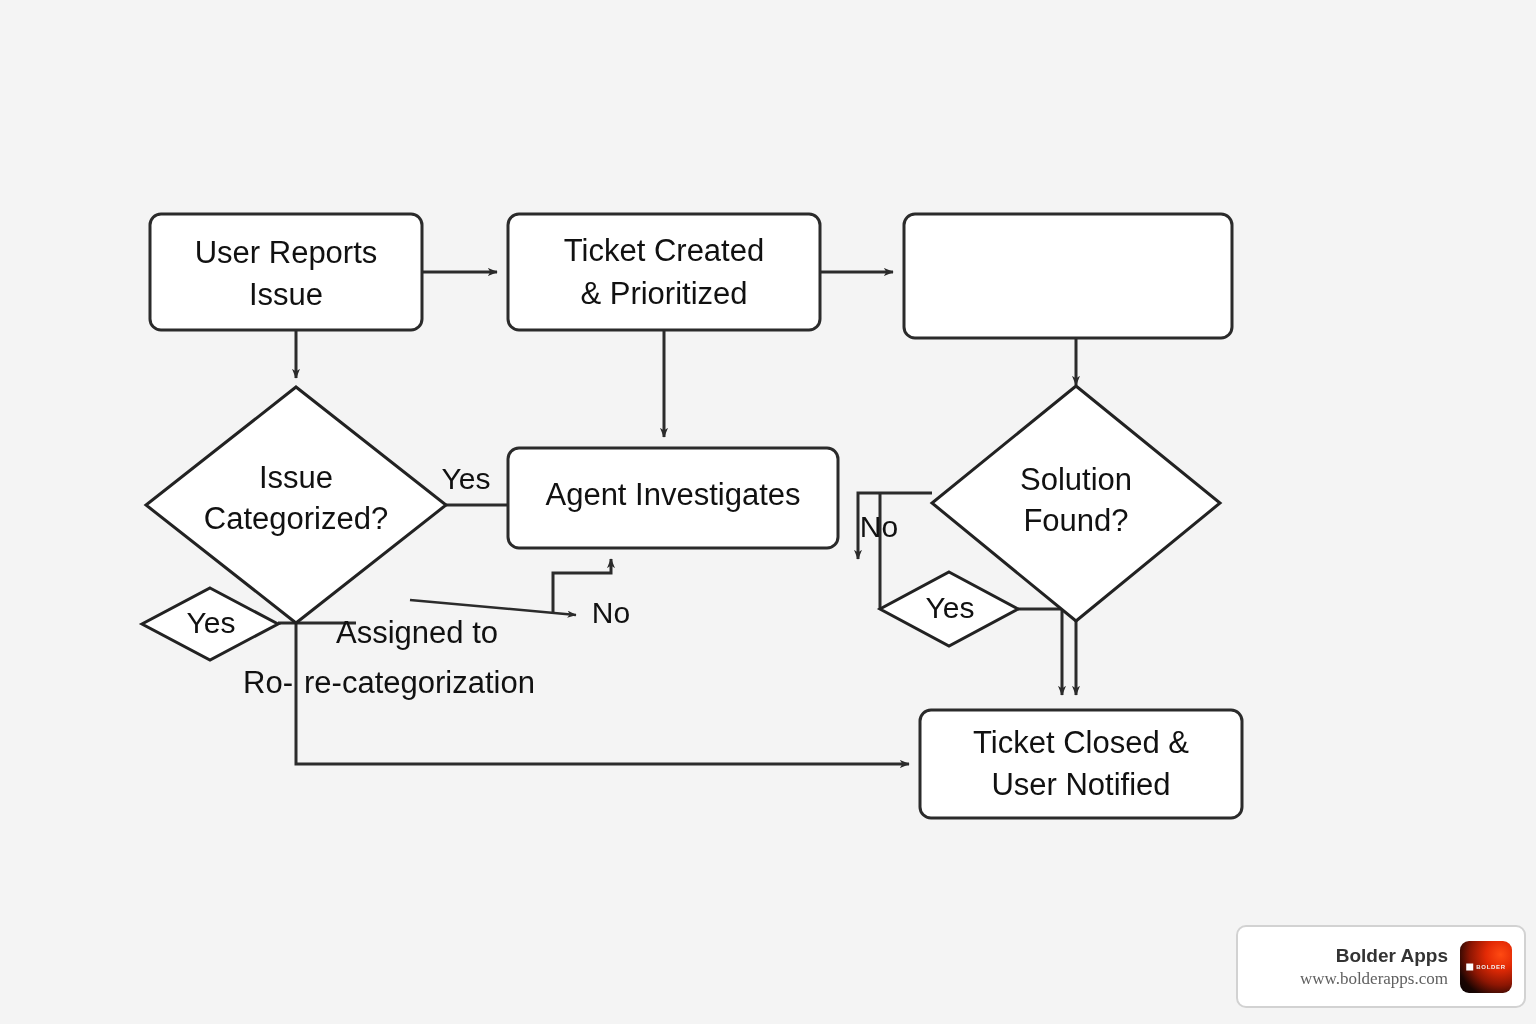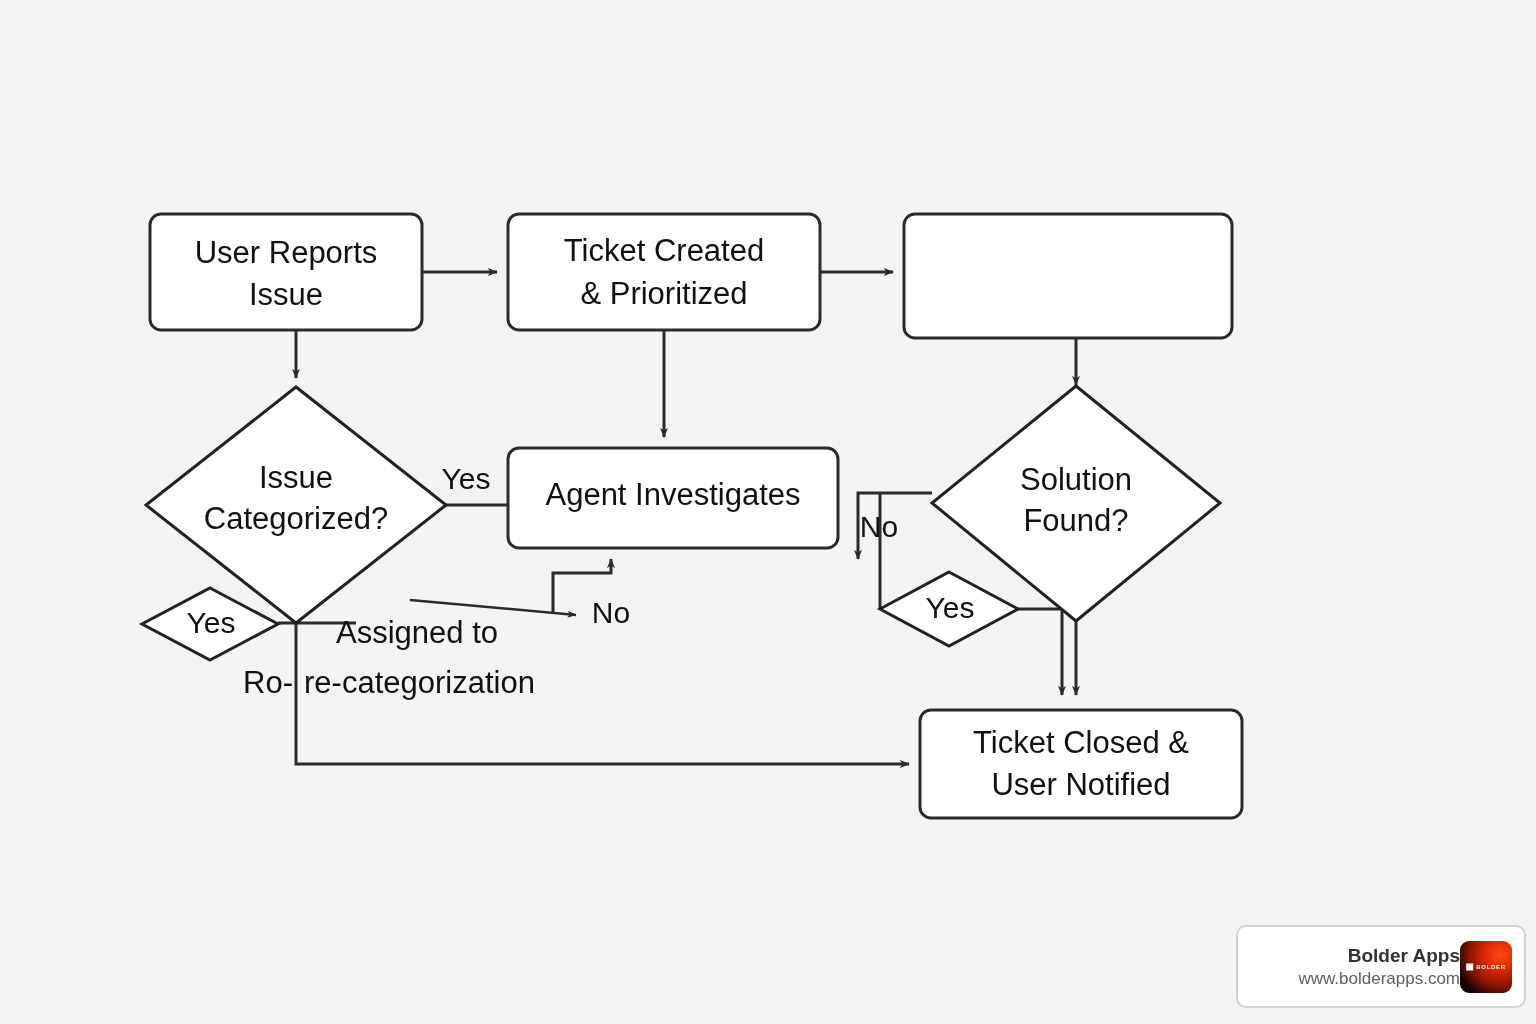--- a/index.html
+++ b/index.html
@@ -87,38 +87,38 @@
     width: 290px;
     height: 83px;
     background: #ffffff;
     border: 2px solid #d2d2d2;
     border-radius: 10px;
     box-sizing: border-box;
     display: flex;
     align-items: center;
     justify-content: flex-end;
     padding: 0 12px 0 14px;
-    gap: 0;
+    gap: 12px;
   }
   #watermark .wm-text {
     display: flex;
     flex-direction: column;
     align-items: flex-end;
     line-height: 1.25;
   }
   #watermark .wm-title {
     font-size: 19px;
     font-weight: bold;
     color: #333333;
     font-family: "Liberation Sans", "DejaVu Sans", sans-serif;
   }
   #watermark .wm-url {
     font-size: 17px;
     color: #606060;
-    font-family: Liberation Sans, sans-serif;
+    font-family: Liberation Serif, serif;
   }
   #watermark .wm-logo {
     width: 52px;
     height: 52px;
     border-radius: 9px;
     background:
       radial-gradient(circle at 78% 26%, #ff4a12 0%, #e32a05 26%, #8d1603 55%, #1a0502 80%, #090202 100%);
     position: relative;
     flex: 0 0 auto;
     overflow: hidden;

